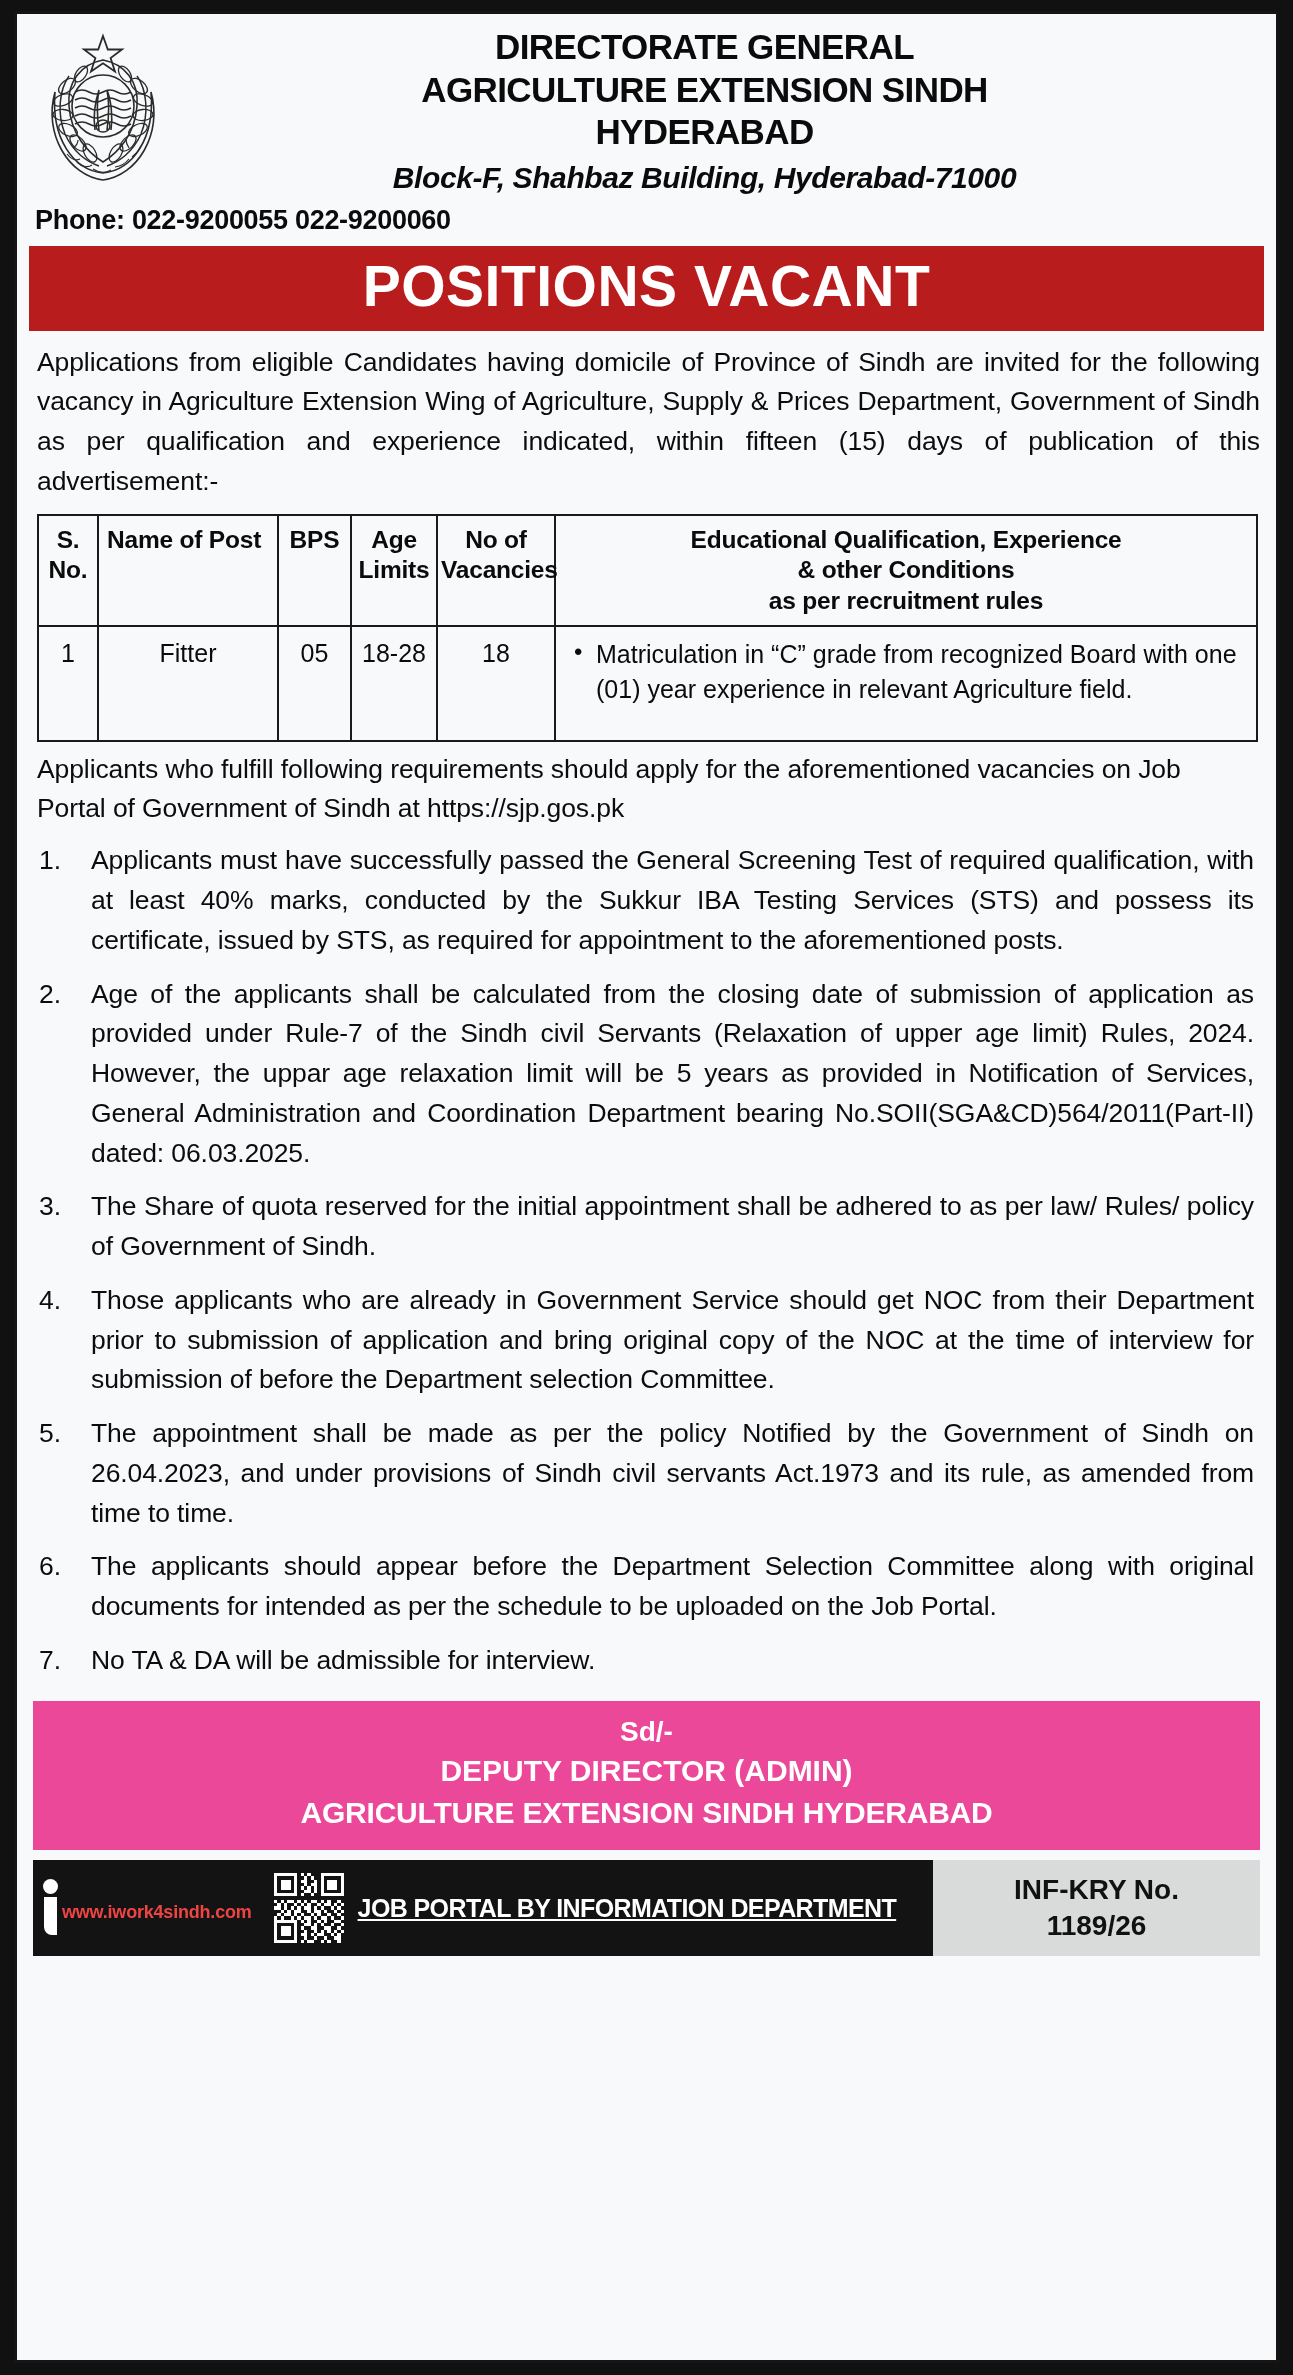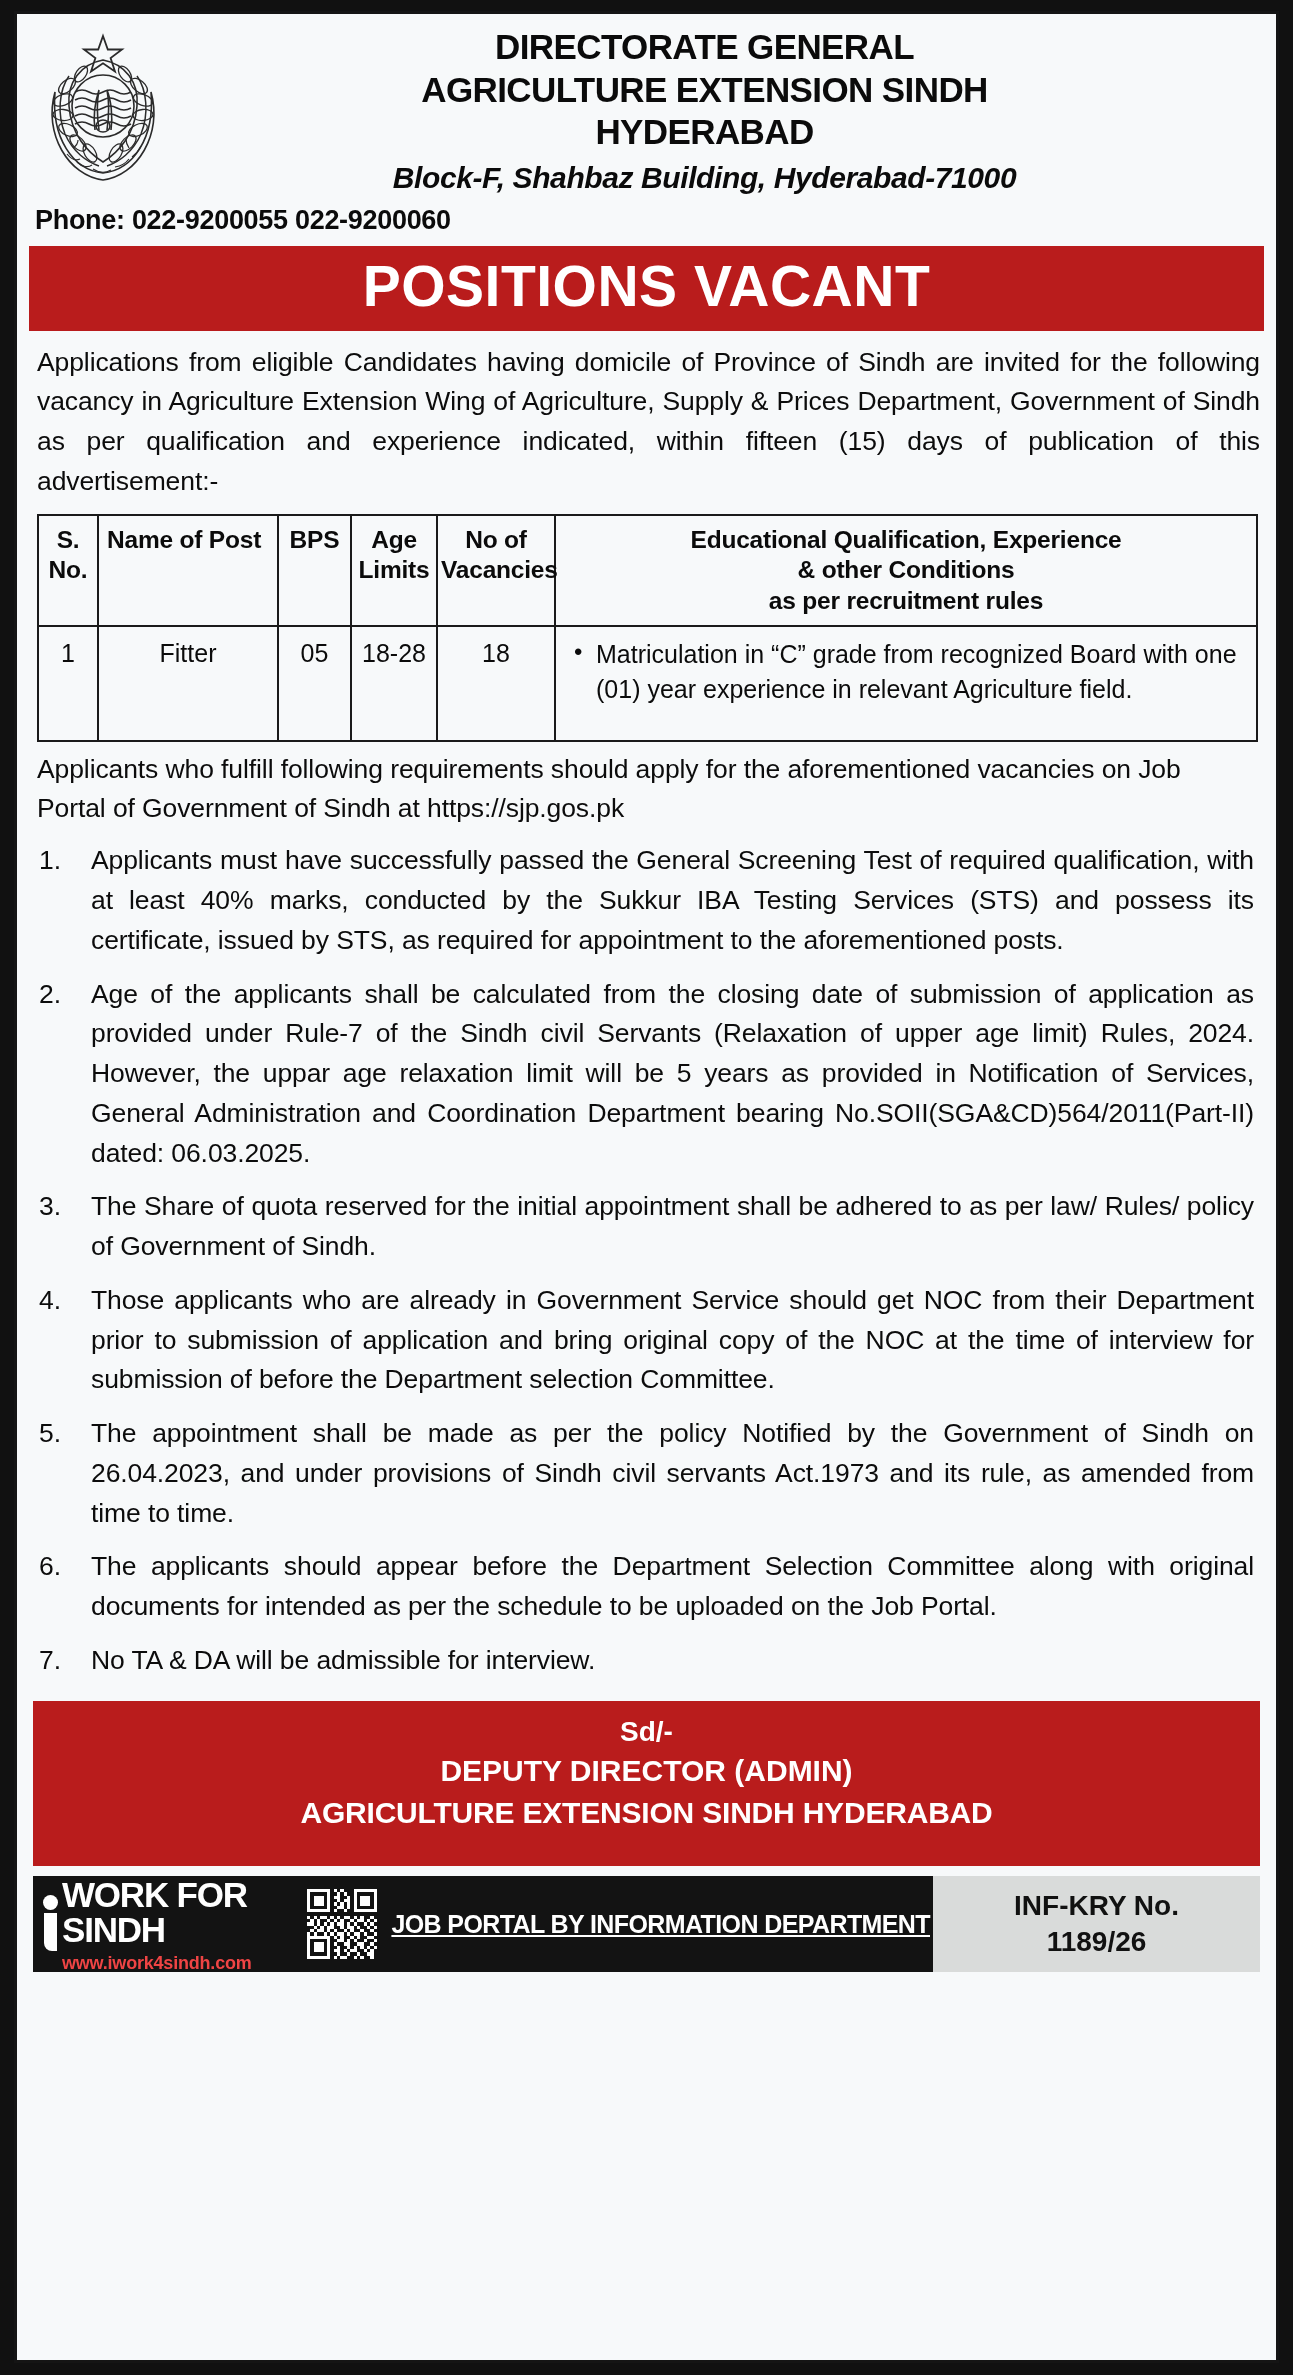--- a/index.html
+++ b/index.html
@@ -177,25 +177,25 @@
     font-size: 26.5px;
     line-height: 1.5;
     text-align: justify;
     text-align-last: left;
     letter-spacing: -0.1px;
     padding-right: 6px;
   }
 
   
   .sign-block {
-    background: #b91c1c;
+    background: #ec4899;
     color: #ffffff;
     text-align: center;
     margin: 6px 6px 0 6px;
-    padding: 12px 0 32px 0;
+    padding: 12px 0 16px 0;
     font-weight: bold;
   }
   .sign-line-1 { font-size: 28px; line-height: 1.35; }
   .sign-line-2 { font-size: 30px; line-height: 1.4; }
   .sign-line-3 { font-size: 30px; line-height: 1.4; letter-spacing: -0.2px; }
 
   
   .footer {
     display: flex;
     align-items: stretch;
@@ -422,21 +422,20 @@
   </div>
 
   <div class="footer">
     <div class="footer-left">
       <div class="iwork-wrap">
         <div class="iwork-i">
           <div class="iwork-dot"></div>
           <div class="iwork-stem"></div>
         </div>
         <div class="iwork-text-col">
-          <div class="iwork-main">WORK FOR SINDH</div>
           <div class="iwork-url">www.iwork4sindh.com</div>
         </div>
       </div>
       <div class="qr-box">
         <svg width="70" height="70" viewBox="0 0 21 21" xmlns="http://www.w3.org/2000/svg" shape-rendering="crispEdges">
           <rect width="21" height="21" fill="#131313"></rect>
           <g fill="#ffffff">
             <path d="M0 0h7v7h-7z"></path>
                 <path d="M14 0h7v7h-7z"></path>
                 <path d="M0 14h7v7h-7z"></path>

